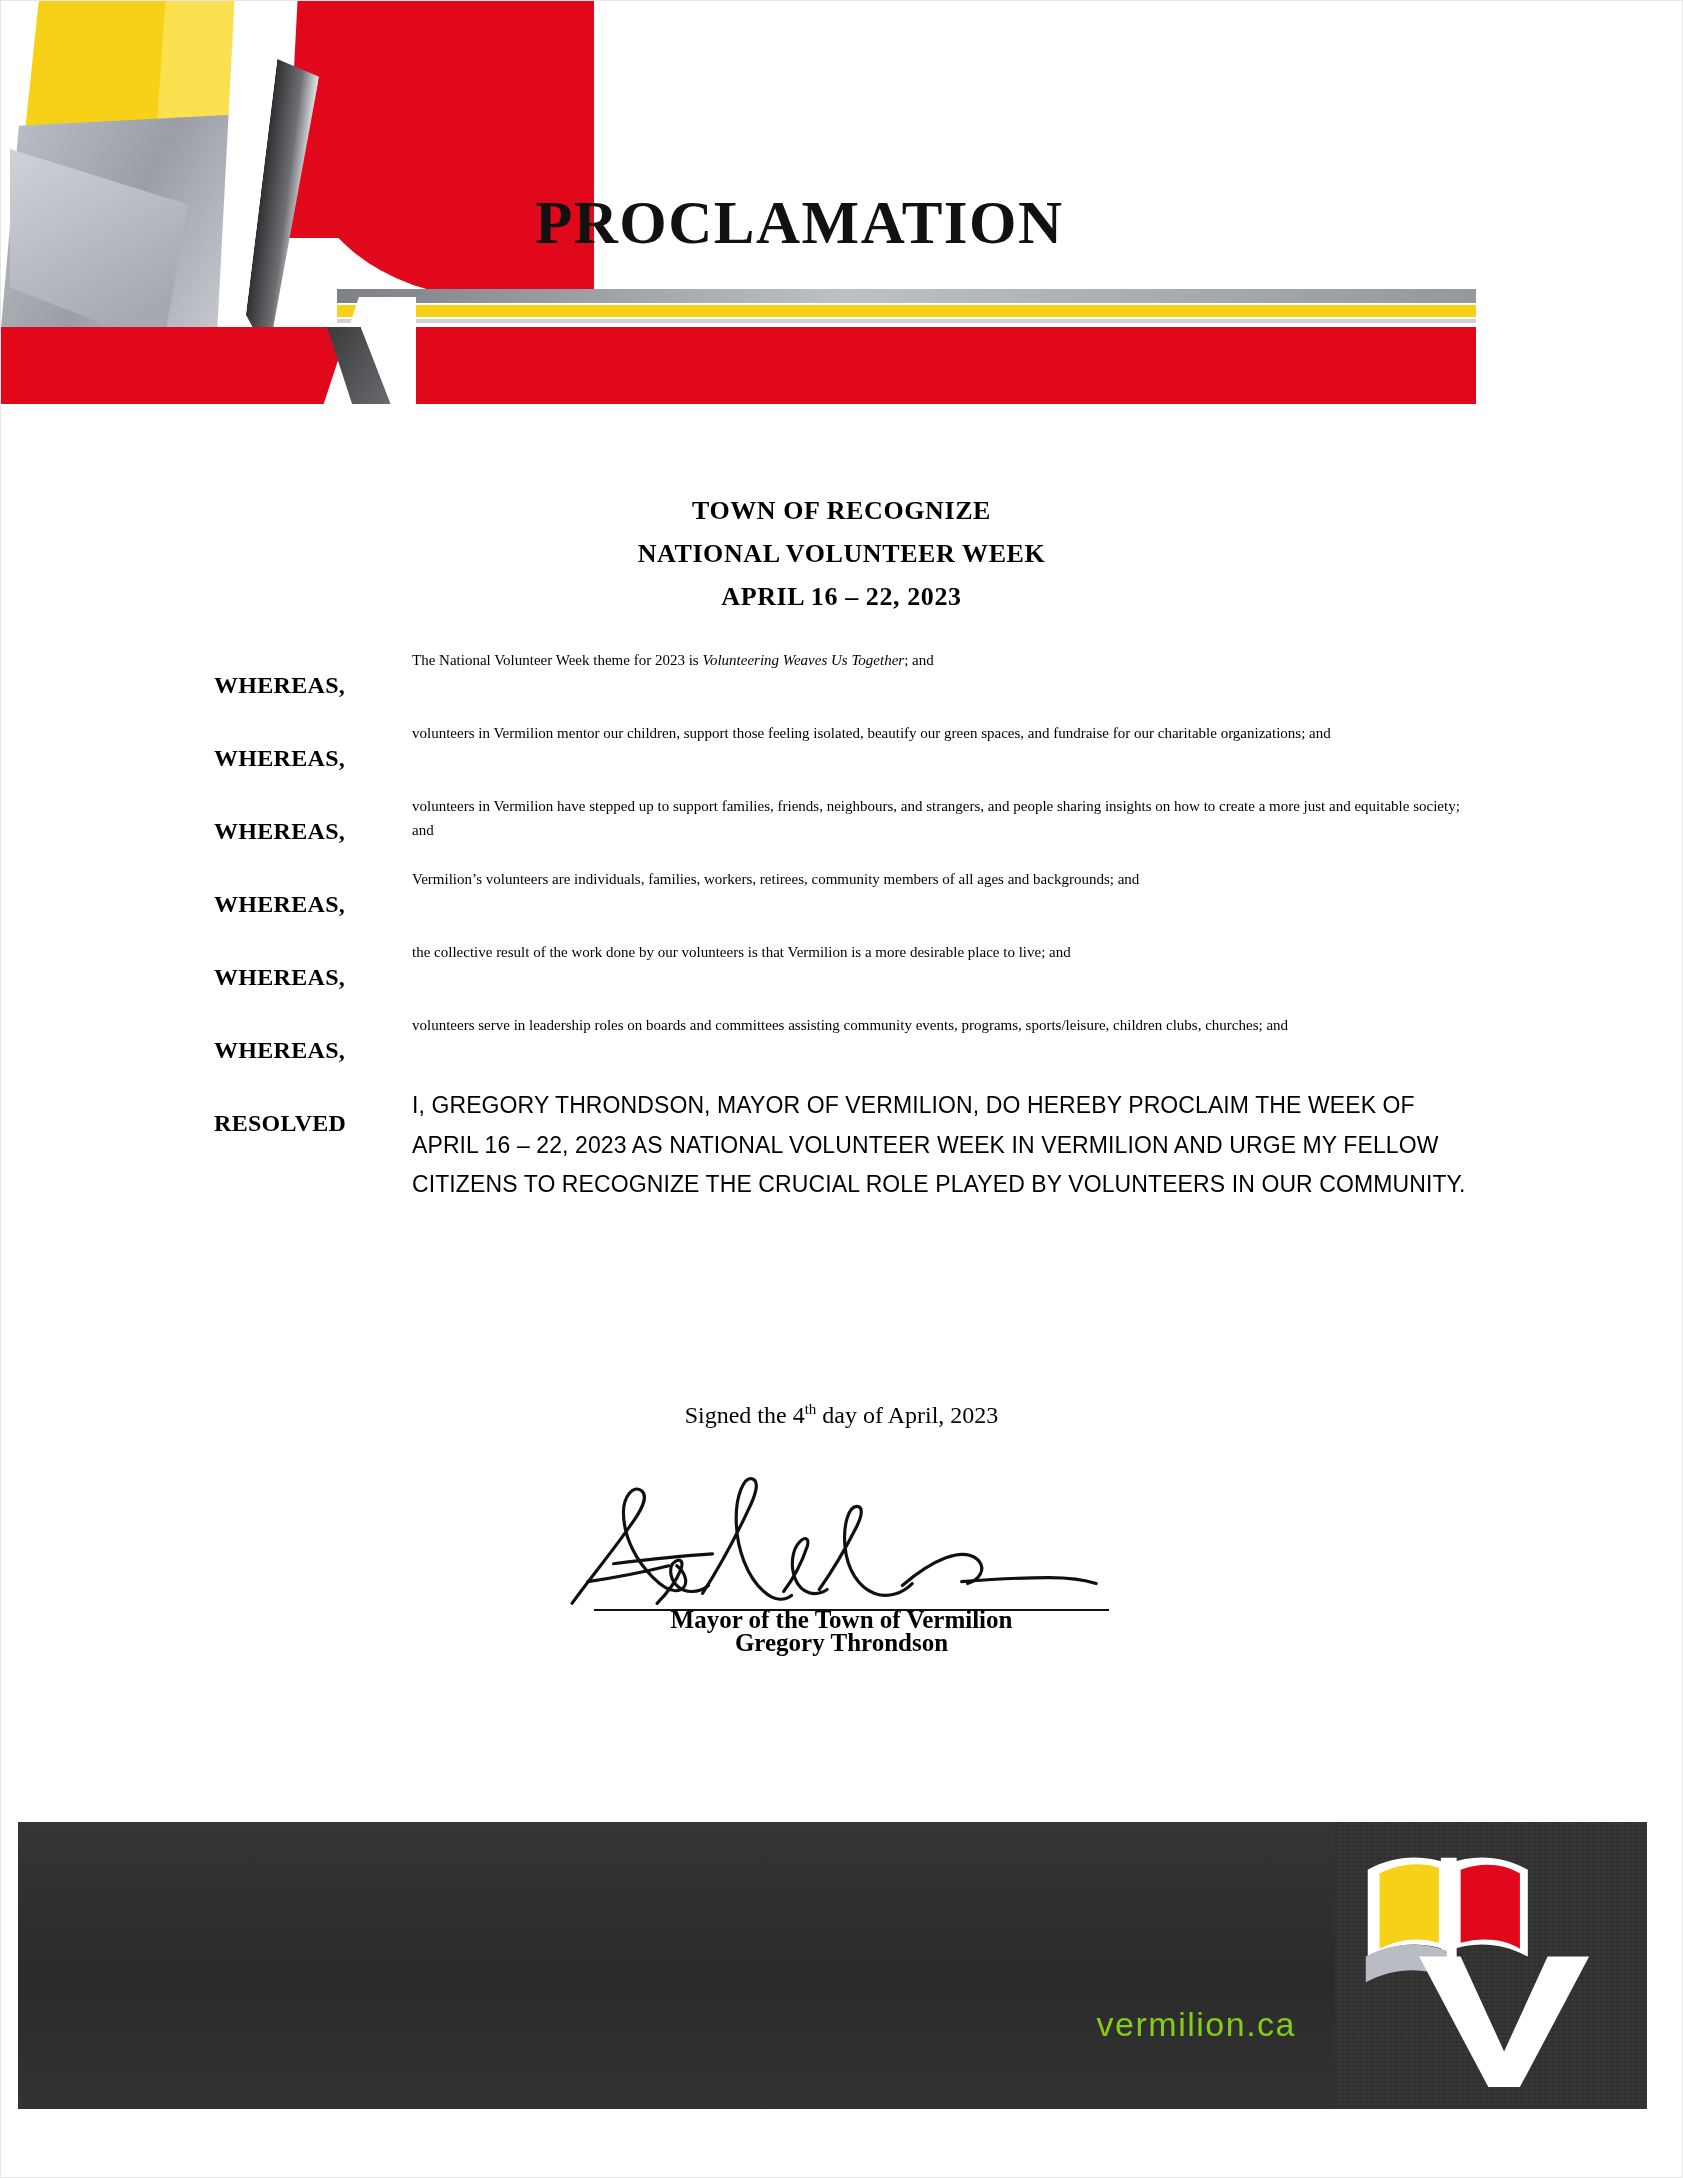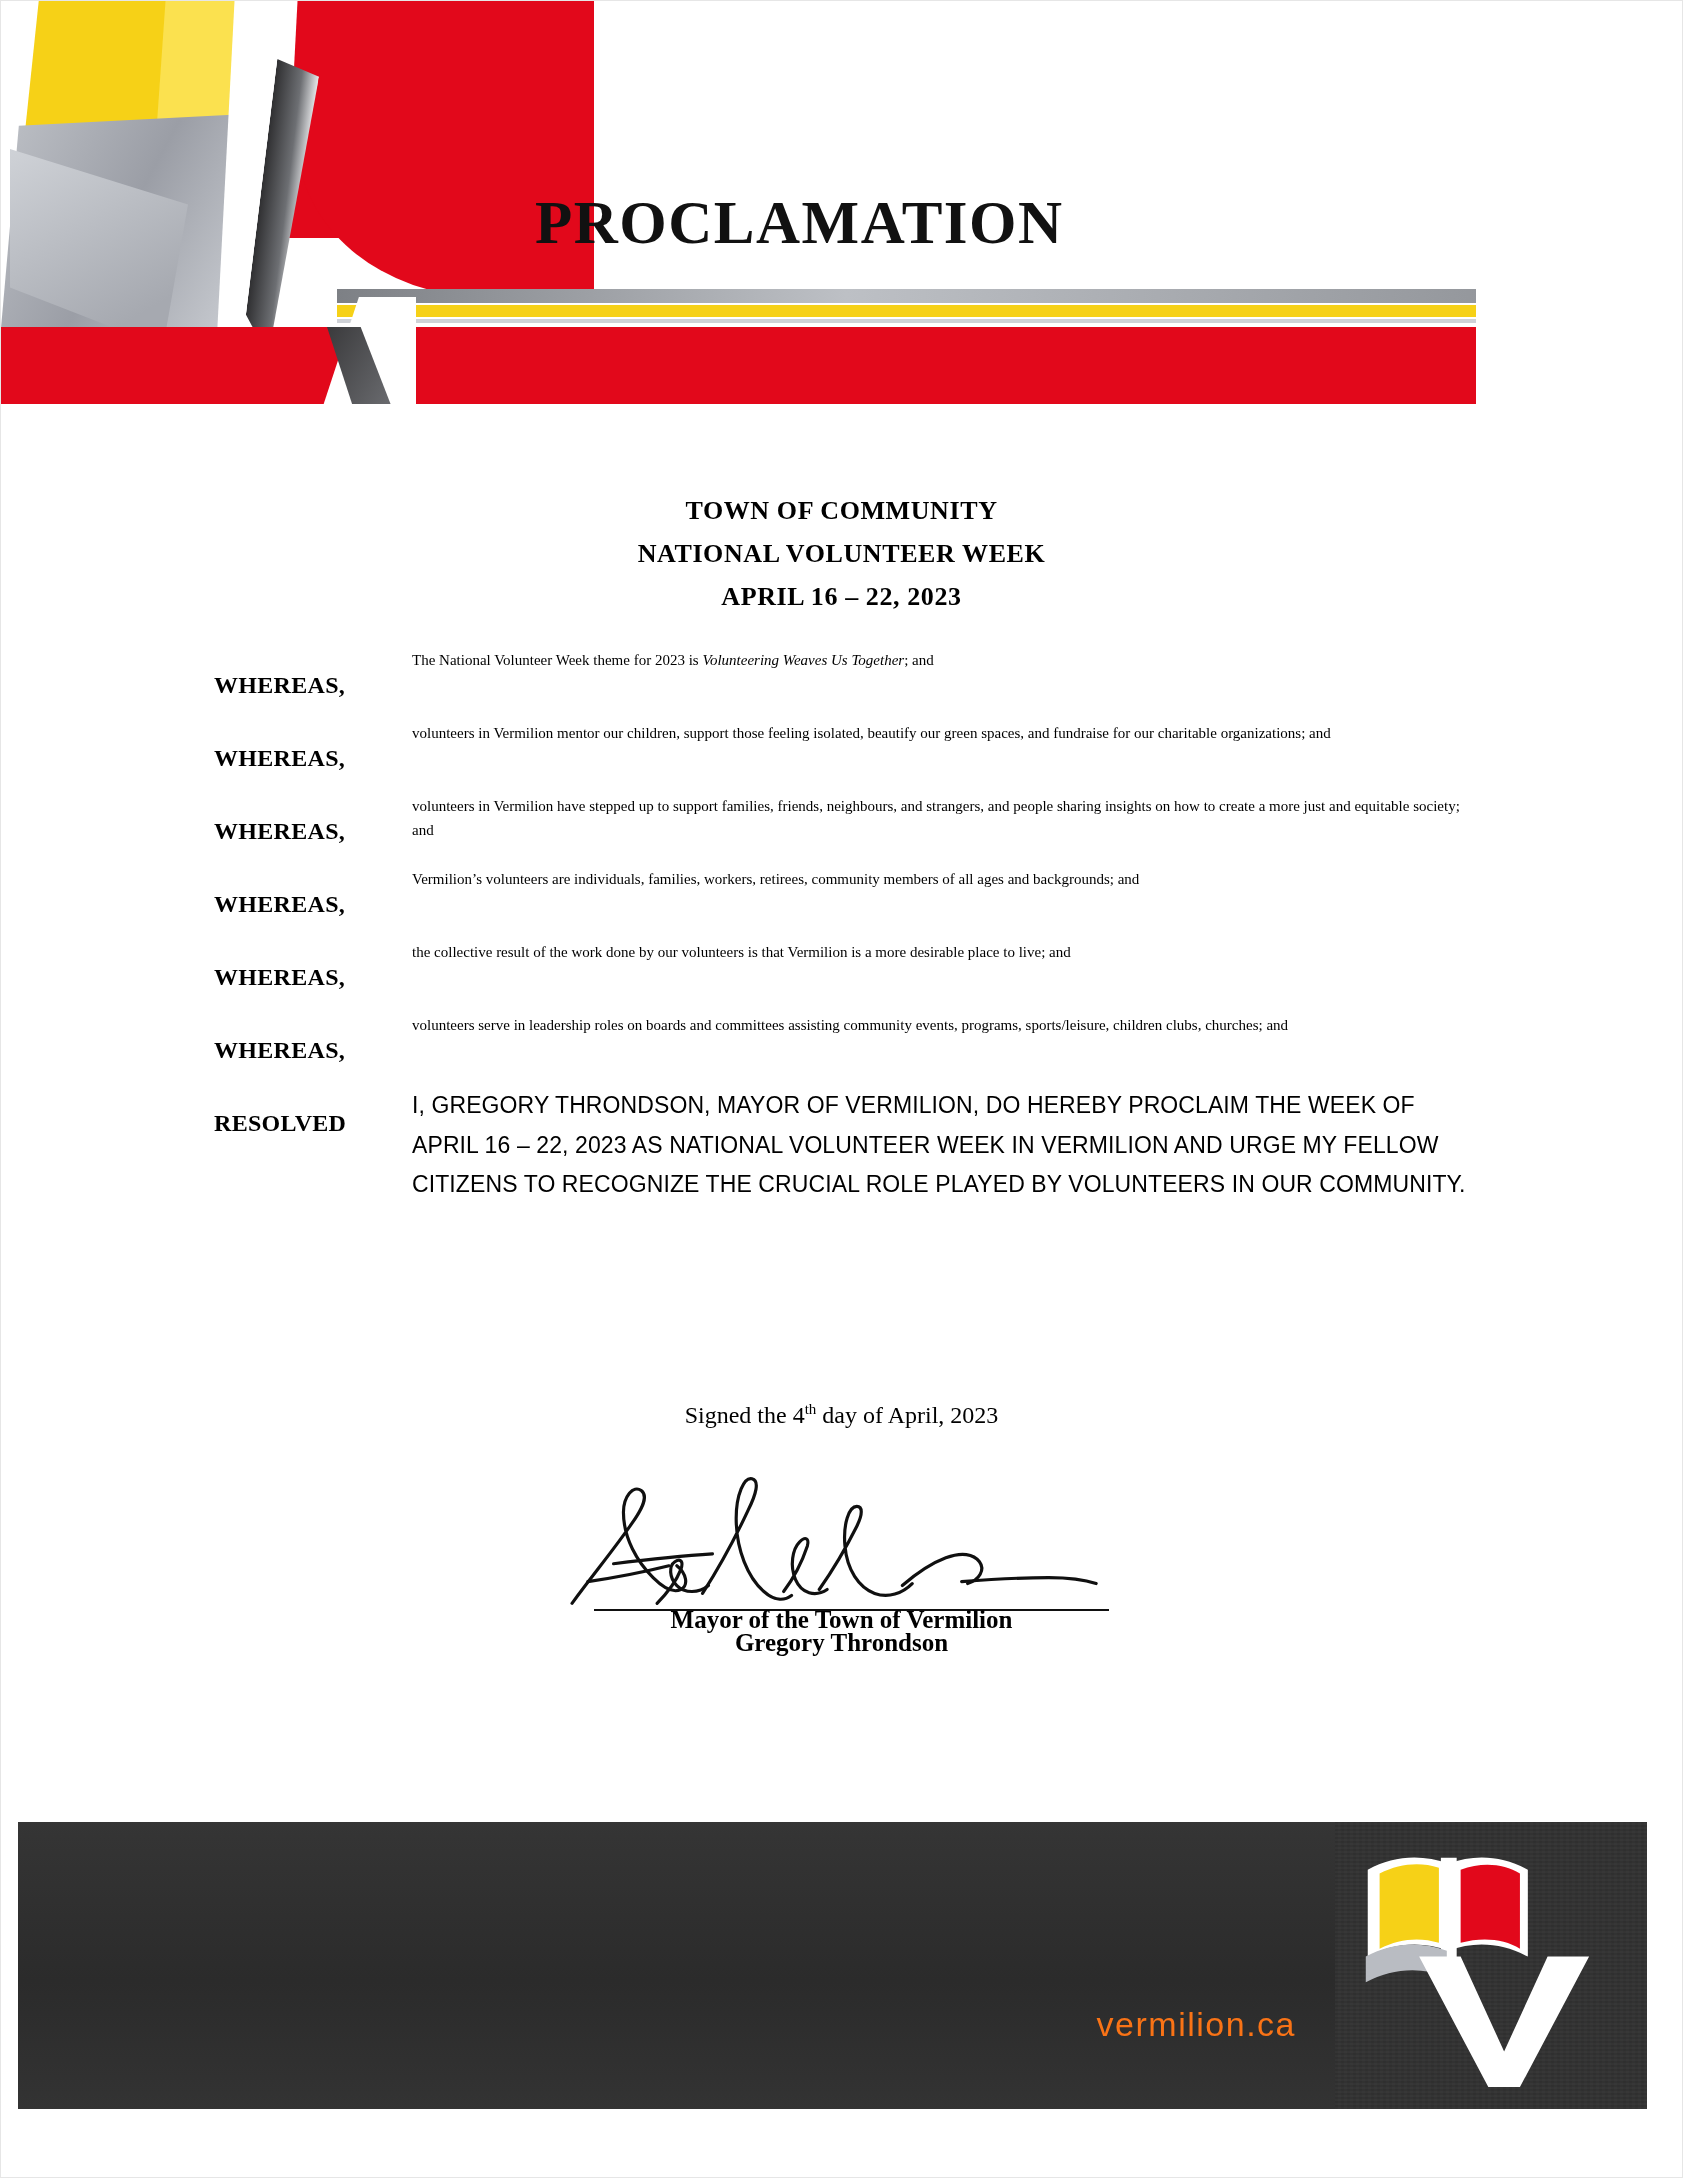--- a/index.html
+++ b/index.html
@@ -269,21 +269,21 @@
     left: 0; top: 0;
     width: 1317px; height: 287px;
     background: linear-gradient(180deg, #353535 0%, #2b2b2b 55%, #333333 100%);
   }
   .footer-url {
     position: absolute;
     right: 351px; bottom: 65px;
     font-family: "Liberation Sans", sans-serif;
     font-size: 34px;
     letter-spacing: 1.5px;
-    color: #f97316;
+    color: #84cc16;
   }
   .footer-logo {
     position: absolute;
     right: 48px; top: 18px;
     width: 253px; height: 251px;
   }
 
   
   .page-edge {
     position: absolute;
@@ -317,21 +317,21 @@
     <div class="hdr-red-band-left"></div>
 
     <div class="hdr-white-wedge"></div>
     <div class="hdr-dark-tail"></div>
 
     <div class="hdr-title">PROCLAMATION</div>
     <div class="hdr-whitegap"></div>
   </div>
 
   <div class="doc-titles">
-    <div class="t">TOWN OF COMMUNITY</div>
+    <div class="t">TOWN OF RECOGNIZE</div>
     <div class="t">NATIONAL VOLUNTEER WEEK</div>
     <div class="t">APRIL 16 – 22, 2023</div>
   </div>
 
   <div class="clauses">
 
     <div class="clause">
       <div class="clause-label">WHEREAS,</div>
       <div class="clause-body"><span>The National Volunteer Week theme for 2023 is </span><em>Volunteering Weaves Us Together</em><span>; and</span></div>
     </div>

